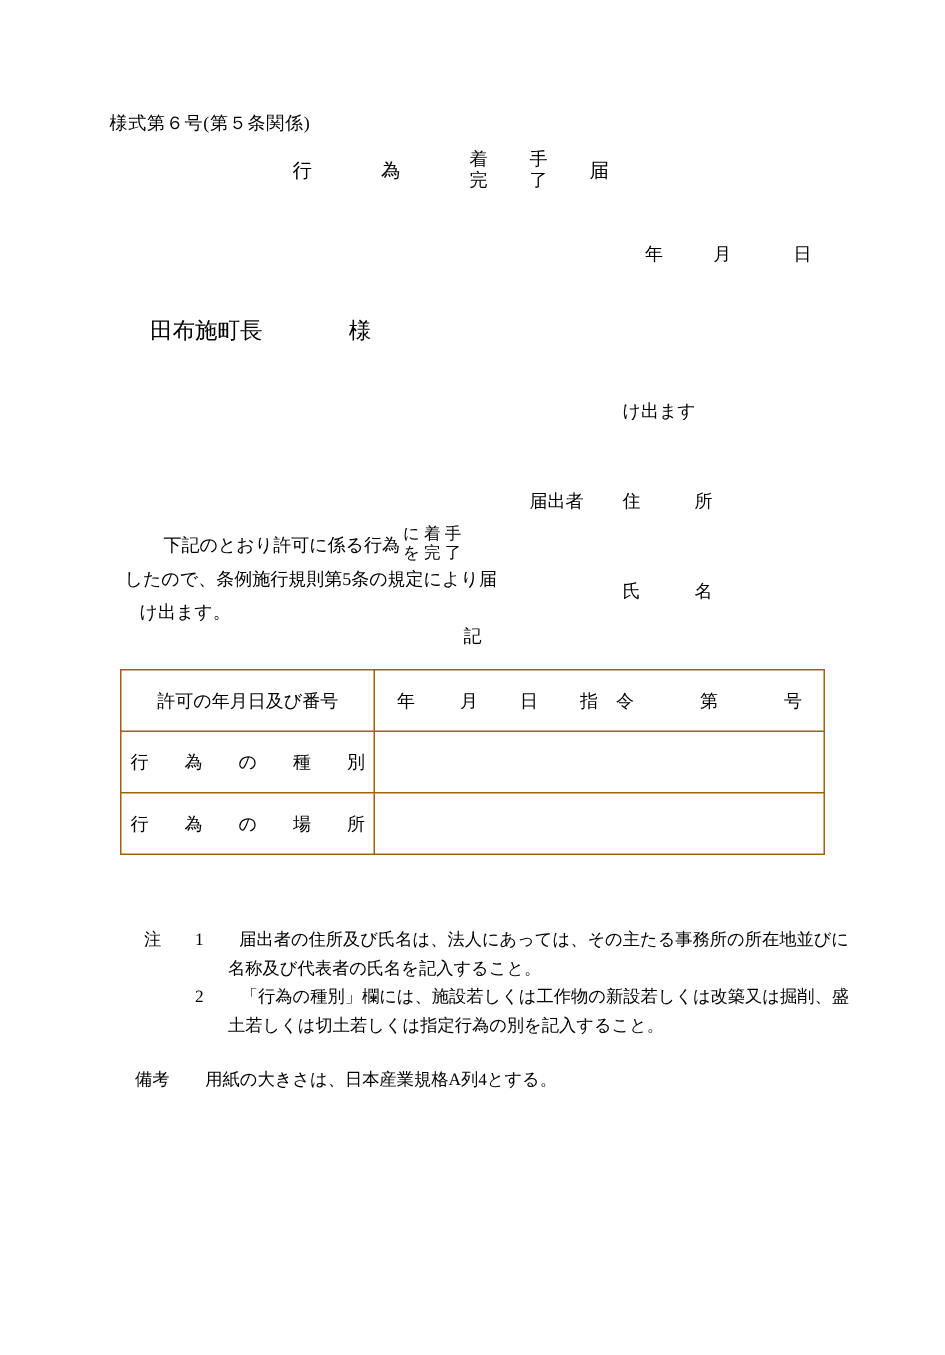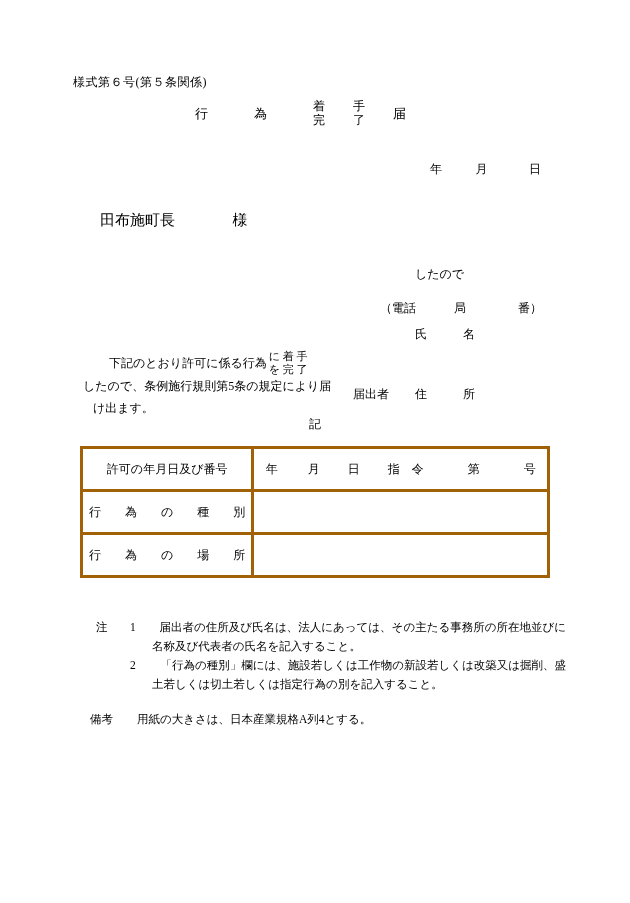--- a/index.html
+++ b/index.html
@@ -123,21 +123,21 @@
   }
   table.main {
     position: absolute;
     left: 80px;
     top: 446px;
     width: 470px;
     border-collapse: collapse;
     font-size: 12px;
   }
   table.main td {
-    border: 3px solid #a16207;
+    border: 1px solid #a16207;
     height: 40px;
     padding: 0 6px;
     vertical-align: middle;
   }
   td.label-cell {
     width: 142px;
     text-align: center;
     white-space: nowrap;
   }
   td.value-cell {
@@ -231,37 +231,30 @@
   </div>
 
   <div class="addressee">
     <span>田布施町長</span>
     <span class="gap"></span>
     <span>様</span>
   </div>
 
   <div class="submitter">
     <div class="row">
-      <span class="lbl-left"></span><span class="postal">したので</span>
+      <span class="lbl-left"></span><span class="postal">け出ます</span>
+    </div>
+    <div class="row">
+      <span class="lbl-left">届出者</span><span>住　　　所</span>
     </div>
     <div class="row">
       <span class="lbl-left"></span><span>氏　　　名</span>
     </div>
-    <div class="row">
-      <span class="lbl-left">届出者</span><span>住　　　所</span>
-    </div>
-  </div>
-
-  <div class="tel-row">
-    <span>（電話</span>
-    <span class="g1"></span>
-    <span>局</span>
-    <span class="g2"></span>
-    <span>番）</span>
-  </div>
+  </div>
+
 
   <div class="body-para">
     <div class="para-inline">
       <span class="para-indent"></span>
       <span>下記のとおり許可に係る行為</span>
       <span class="para-stack">
         <div>に 着 手</div>
         <div>を 完 了</div>
       </span>
       <span>したので、条例施行規則第5条の規定により届</span>

